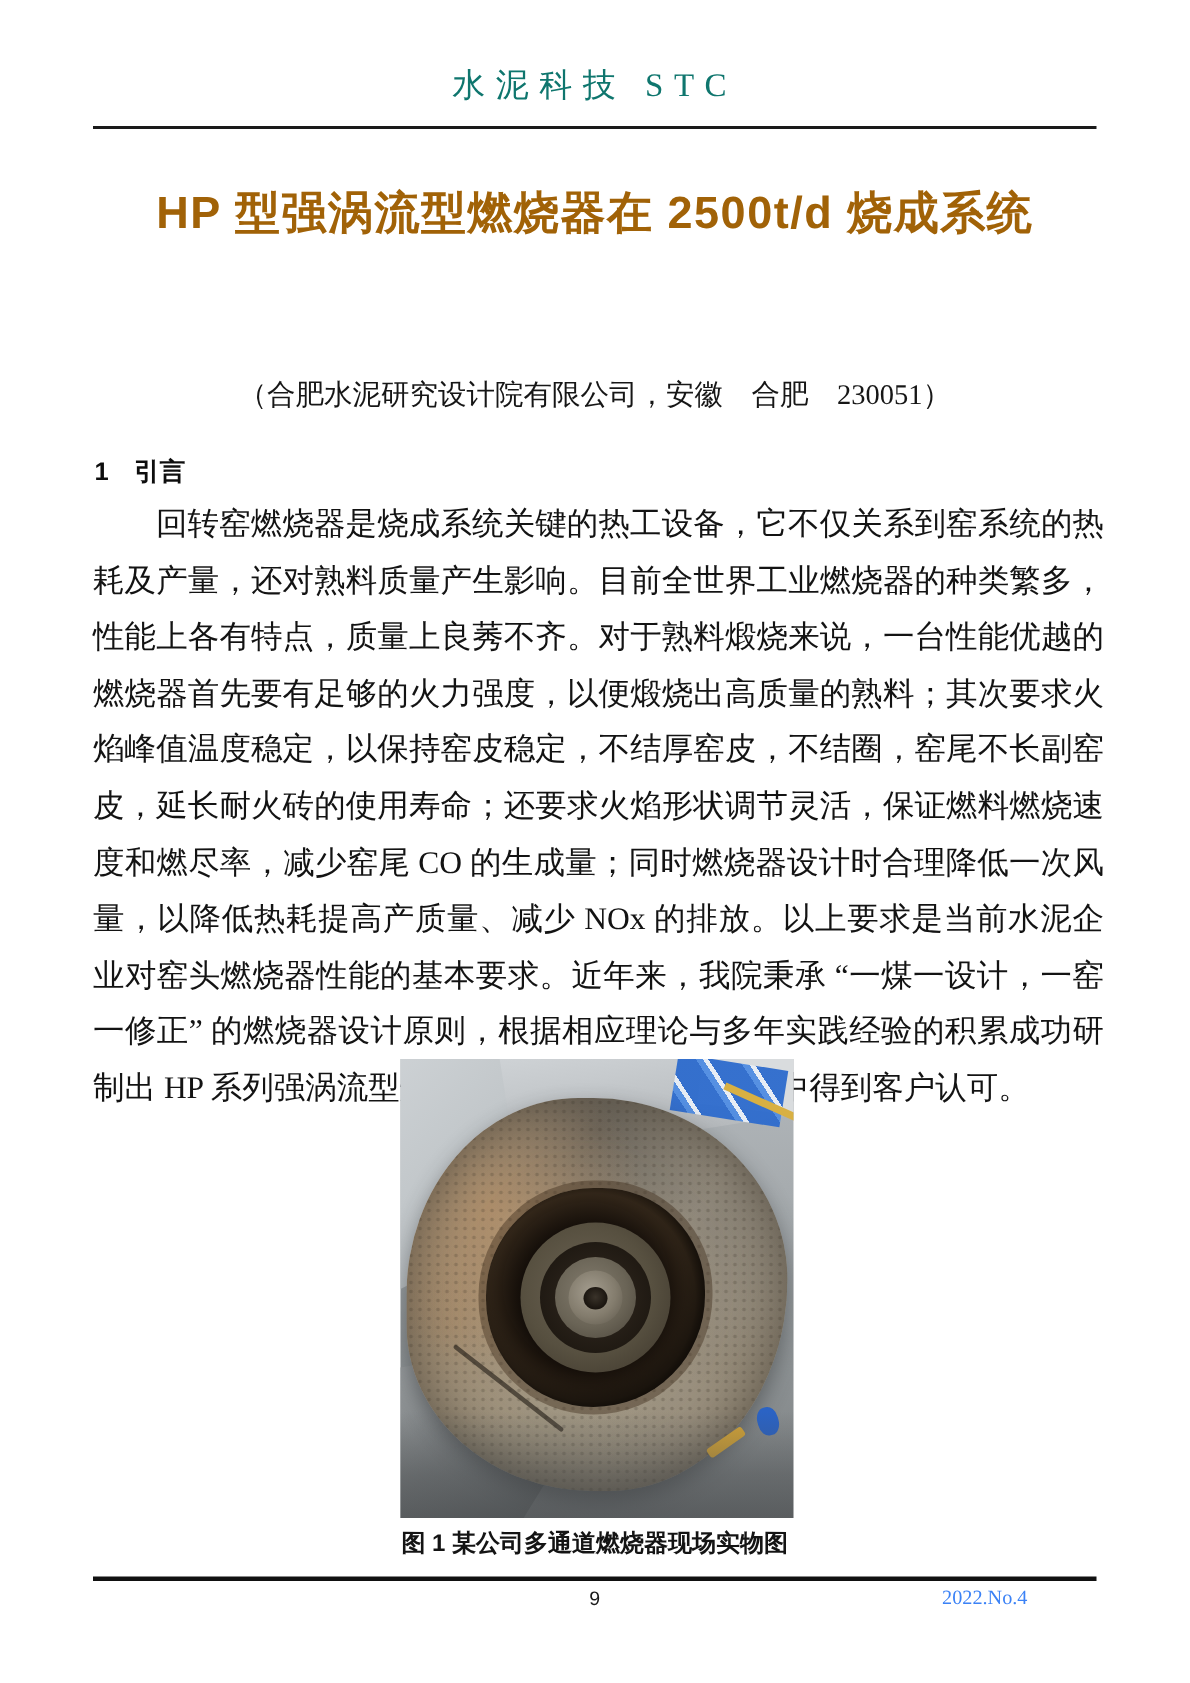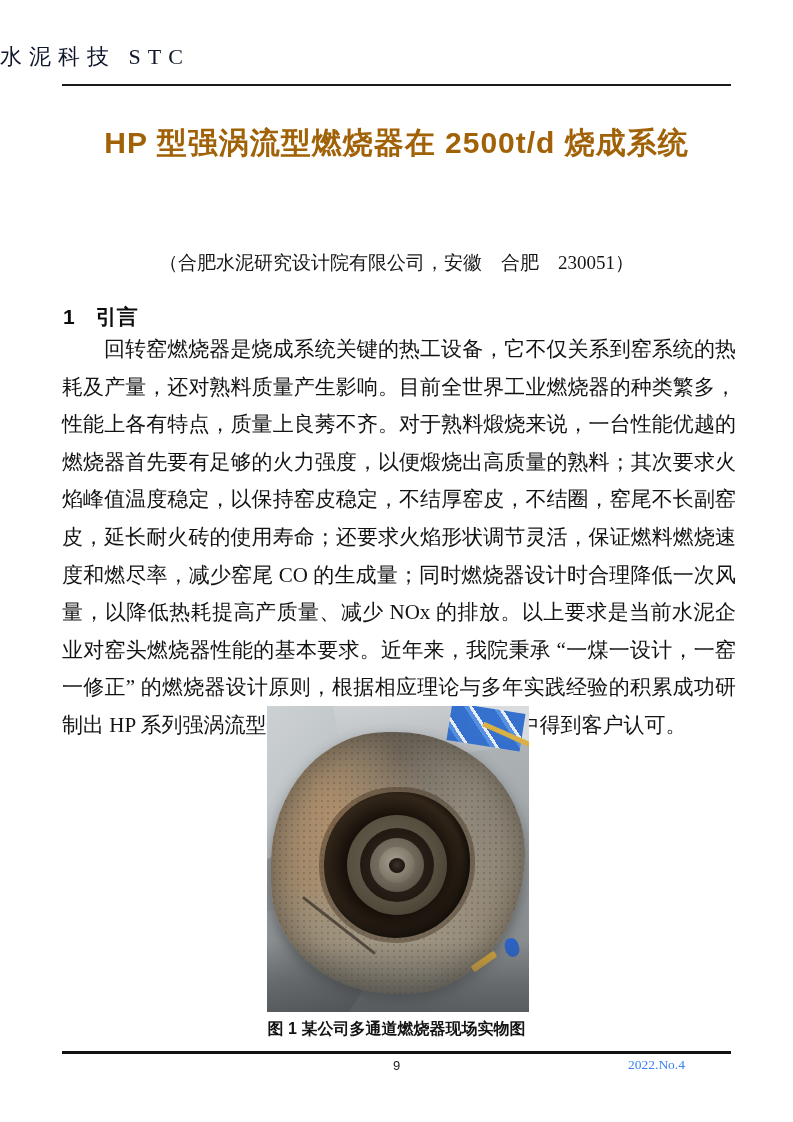--- a/index.html
+++ b/index.html
@@ -10,23 +10,24 @@
     height: 1122px;
     background: #ffffff;
     font-family: "Liberation Serif", "DejaVu Serif", serif;
     color: #111111;
     overflow: hidden;
     margin: 0 auto;
   }
   
   .journal-head {
     position: absolute; top: 42px; left: 0; right: 0;
+    text-align: center;
     font-size: 22px; letter-spacing: 7px;
     font-family: "Liberation Serif", "DejaVu Serif", serif;
-    color: #0f172a;
+    color: #0f766e;
   }
   .head-rule {
     position: absolute; top: 84px; left: 62px; width: 669px; height: 2px;
     background: #1a1a1a;
   }
   
   .paper-title {
     position: absolute; top: 120px; left: 40px; right: 40px;
     text-align: center;
     font-family: "Liberation Sans", "DejaVu Sans", sans-serif;
@@ -39,21 +40,21 @@
   }
   .affil-line {
     position: absolute; top: 250px; left: 0; right: 0;
     text-align: center; font-size: 19px; color: #161616;
     white-space: pre-wrap;
   }
   
   .sec-heading {
     position: absolute; top: 303px; left: 63px;
     font-family: "Liberation Sans", "DejaVu Sans", sans-serif;
-    font-weight: 700; font-size: 21px; color: #0d0d0d;
+    font-weight: 700; font-size: 17px; color: #0d0d0d;
     white-space: pre-wrap;
   }
   
   .body-par {
     position: absolute; top: 331px; left: 62px; width: 674px;
     font-size: 21px; line-height: 37.6px;
     text-align: justify; text-justify: inter-ideograph;
     text-indent: 2em; color: #131313;
   }
   

